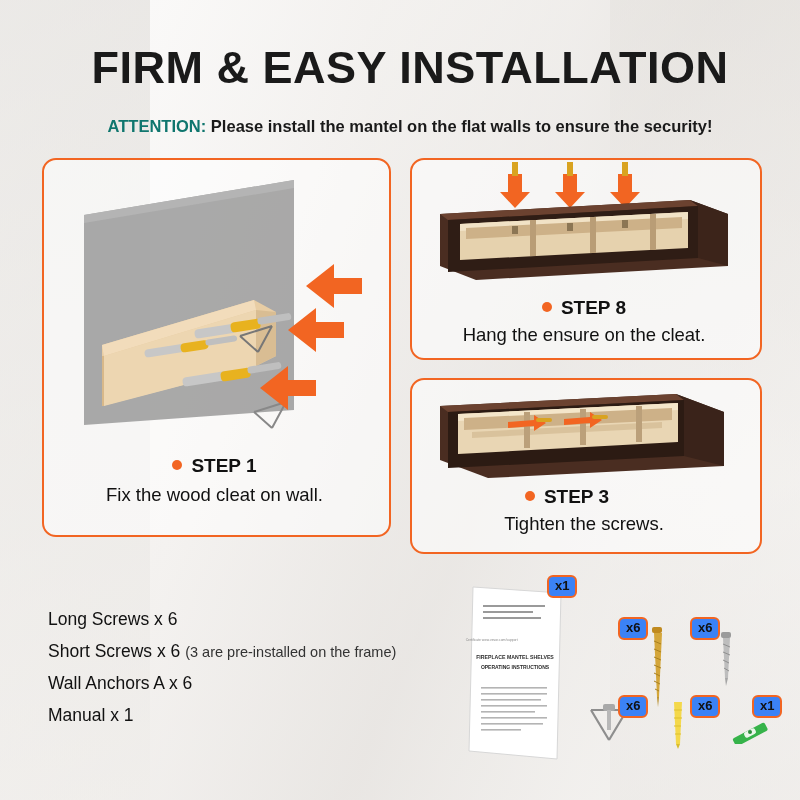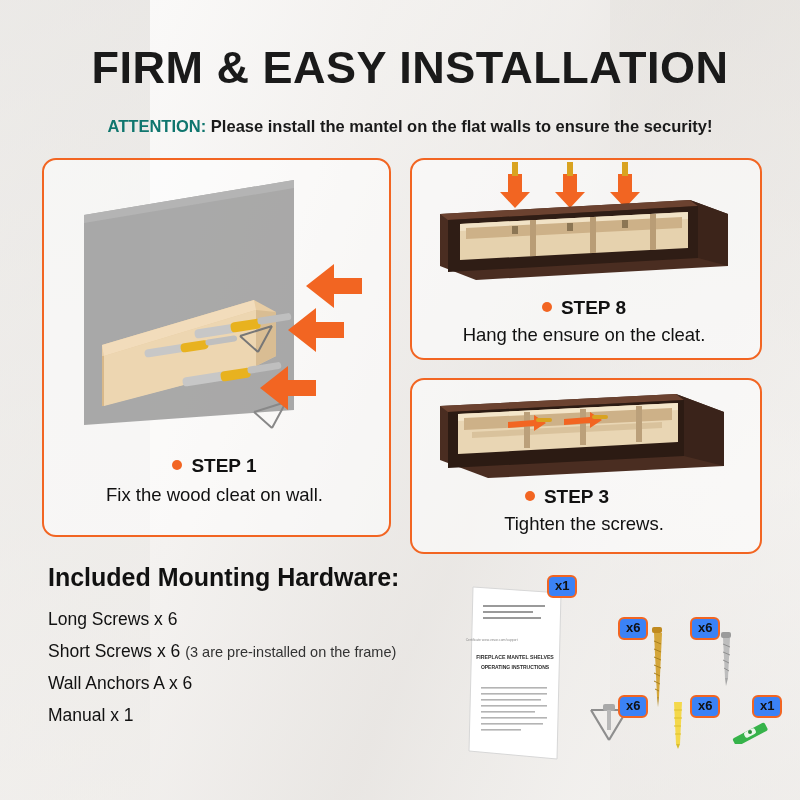--- a/index.html
+++ b/index.html
@@ -221,21 +221,20 @@
         <rect x="124" y="36" width="16" height="4" rx="2"></rect>
         <rect x="180" y="33" width="16" height="4" rx="2"></rect>
       </g>
     </svg>
   </div>
   <div class="step-line step-head" style="top:486px;left:393px;width:348px;">
     <span class="dot"></span><span>STEP 3</span>
   </div>
   <div class="step-line step-cap" style="top:513px;left:410px;width:348px;">Tighten the screws.</div>
 
-  <div class="hw-title">Included Mounting Hardware:</div>
   <div class="hw-list">
     <div><span>Long Screws x 6</span></div>
     <div><span>Short Screws x 6</span> <span class="sub">(3 are pre-installed on the frame)</span></div>
     <div><span>Wall Anchors A x 6</span></div>
     <div><span>Manual x 1</span></div>
   </div>
 
   <div style="position:absolute;left:465px;top:583px;width:105px;height:180px;">
     <svg width="105" height="180" viewBox="0 0 105 180">
       <polygon points="8,4 96,10 92,176 4,168" fill="#ffffff" stroke="#d7d7d7" stroke-width="1"></polygon>

